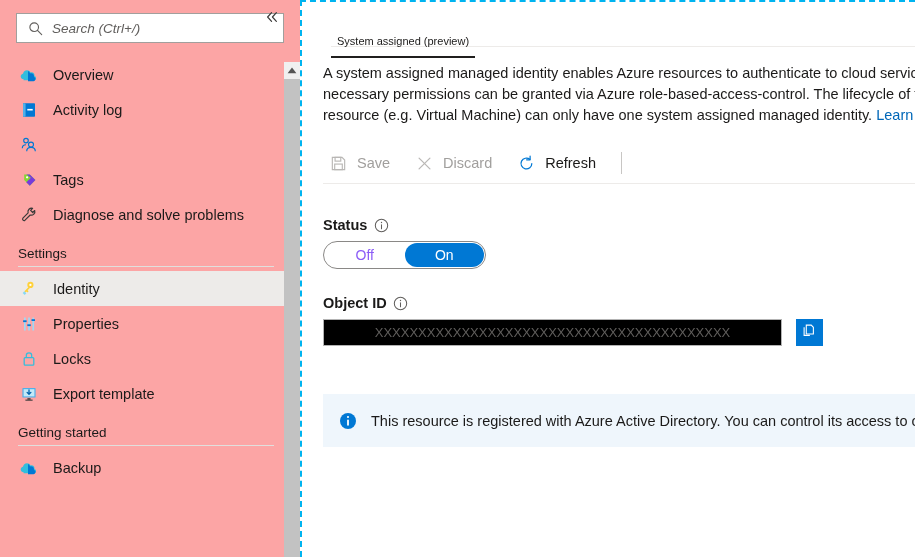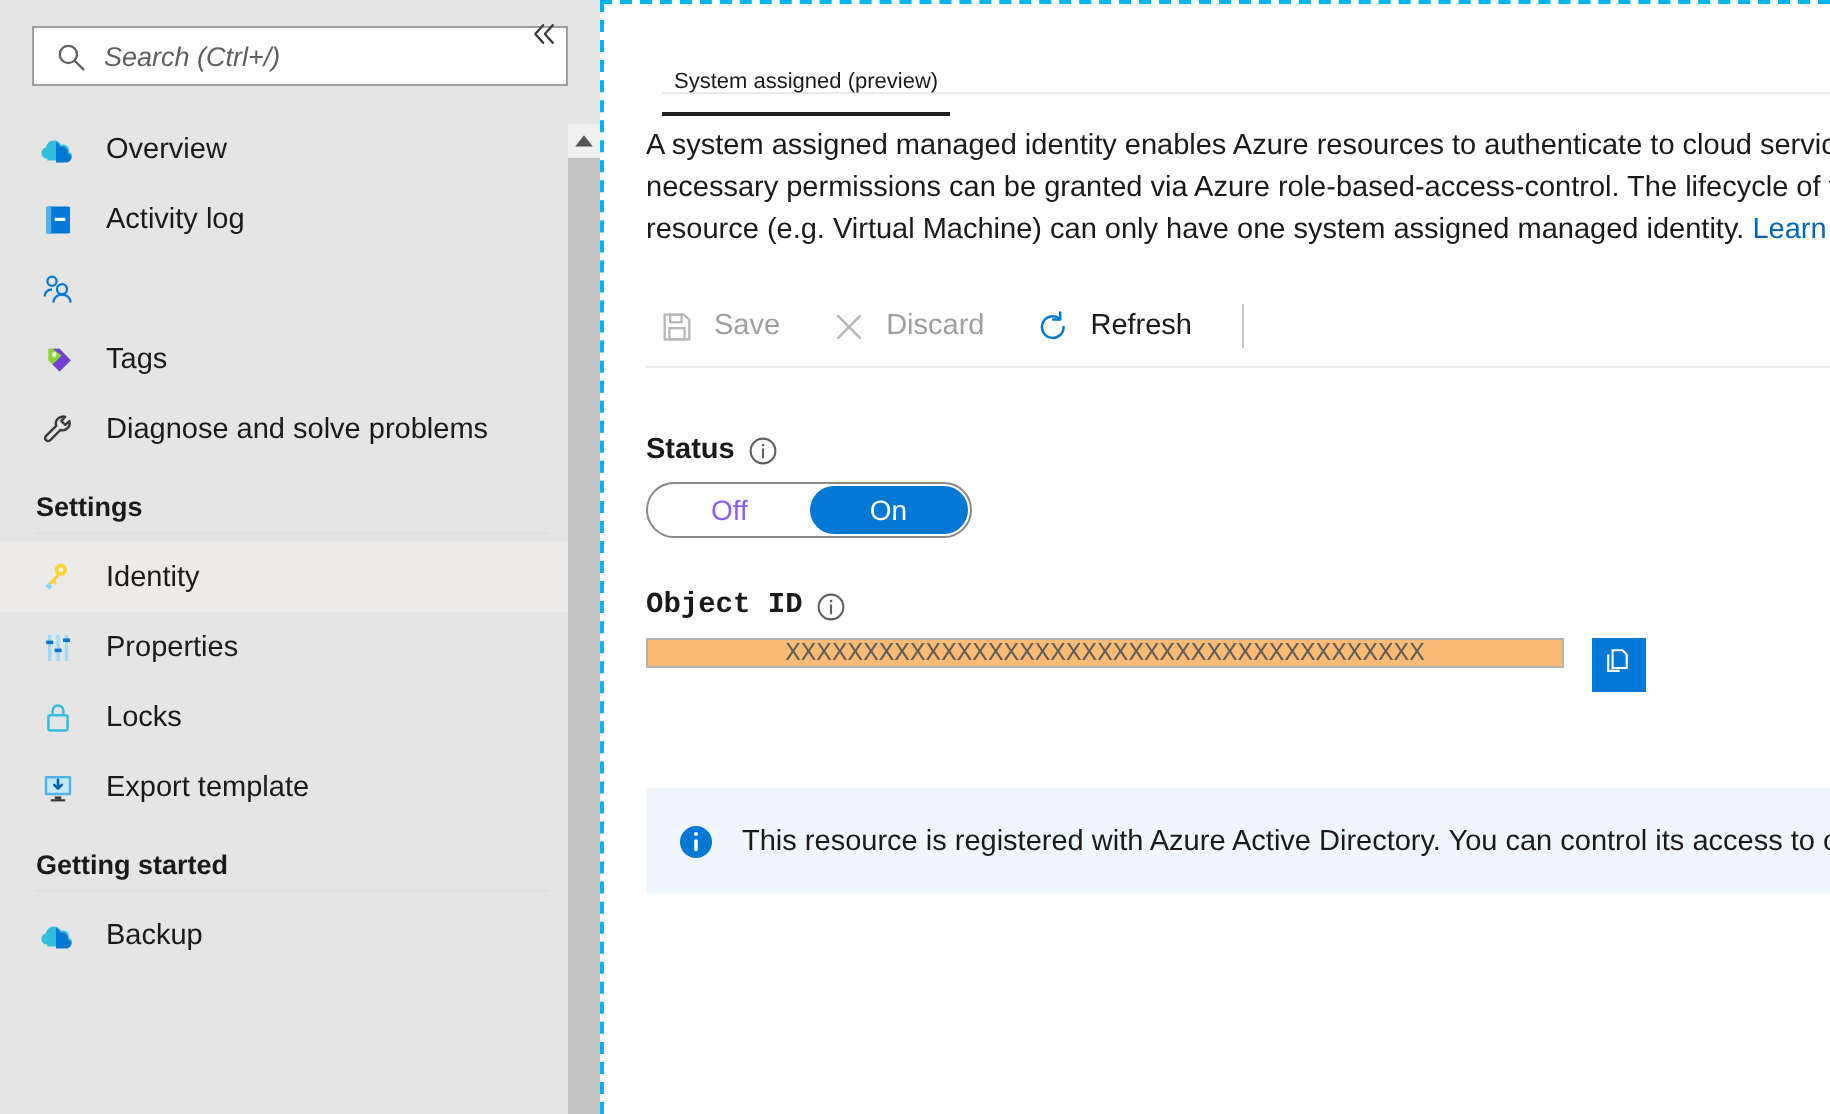--- a/index.html
+++ b/index.html
@@ -19,21 +19,21 @@
     height: 557px;
     display: flex;
     background: #ffffff;
   }
 
   
   .sidebar {
     position: relative;
     width: 300px;
     height: 557px;
-    background: #e5e5e5;
+    background: #fca5a5;
     flex: 0 0 300px;
     overflow: hidden;
   }
 
   .search-row {
     padding: 13px 16px 0 16px;
   }
   .search-box {
     display: flex;
     align-items: center;
@@ -84,21 +84,21 @@
   }
   .nav-label {
     font-size: 14.5px;
     color: #1b1a19;
     white-space: nowrap;
   }
 
   .group-head {
     padding: 14px 0 5px 18px;
     font-size: 13.5px;
-    font-weight: bold;
+    font-weight: normal;
     color: #1b1a19;
   }
   .group-rule {
     height: 1px;
     background: #e1dfdd;
     margin: 0 26px 4px 18px;
   }
 
   
   .sb-scroll {
@@ -303,30 +303,30 @@
     border-radius: 12px;
     font-size: 14px;
     color: #8b5cf6;
     cursor: pointer;
   }
   .seg-opt.on {
     background: #0078d4;
     color: #ffffff;
   }
 
-  .objid-block { margin-top: 26px; font-family: Liberation Mono, monospace; }
+  .objid-block { margin-top: 26px; }
   .objid-row {
     display: flex;
     align-items: stretch;
     width: 500px;
   }
   .objid-input {
     flex: 1 1 auto;
-    height: 15px;
-    background: #fdba74;
+    height: 27px;
+    background: #000000;
     border: 1px solid #b3b3b3;
     display: flex;
     align-items: center;
     justify-content: center;
     font-size: 13px;
     color: #605e5c;
     overflow: hidden;
     white-space: nowrap;
     cursor: text;
   }

